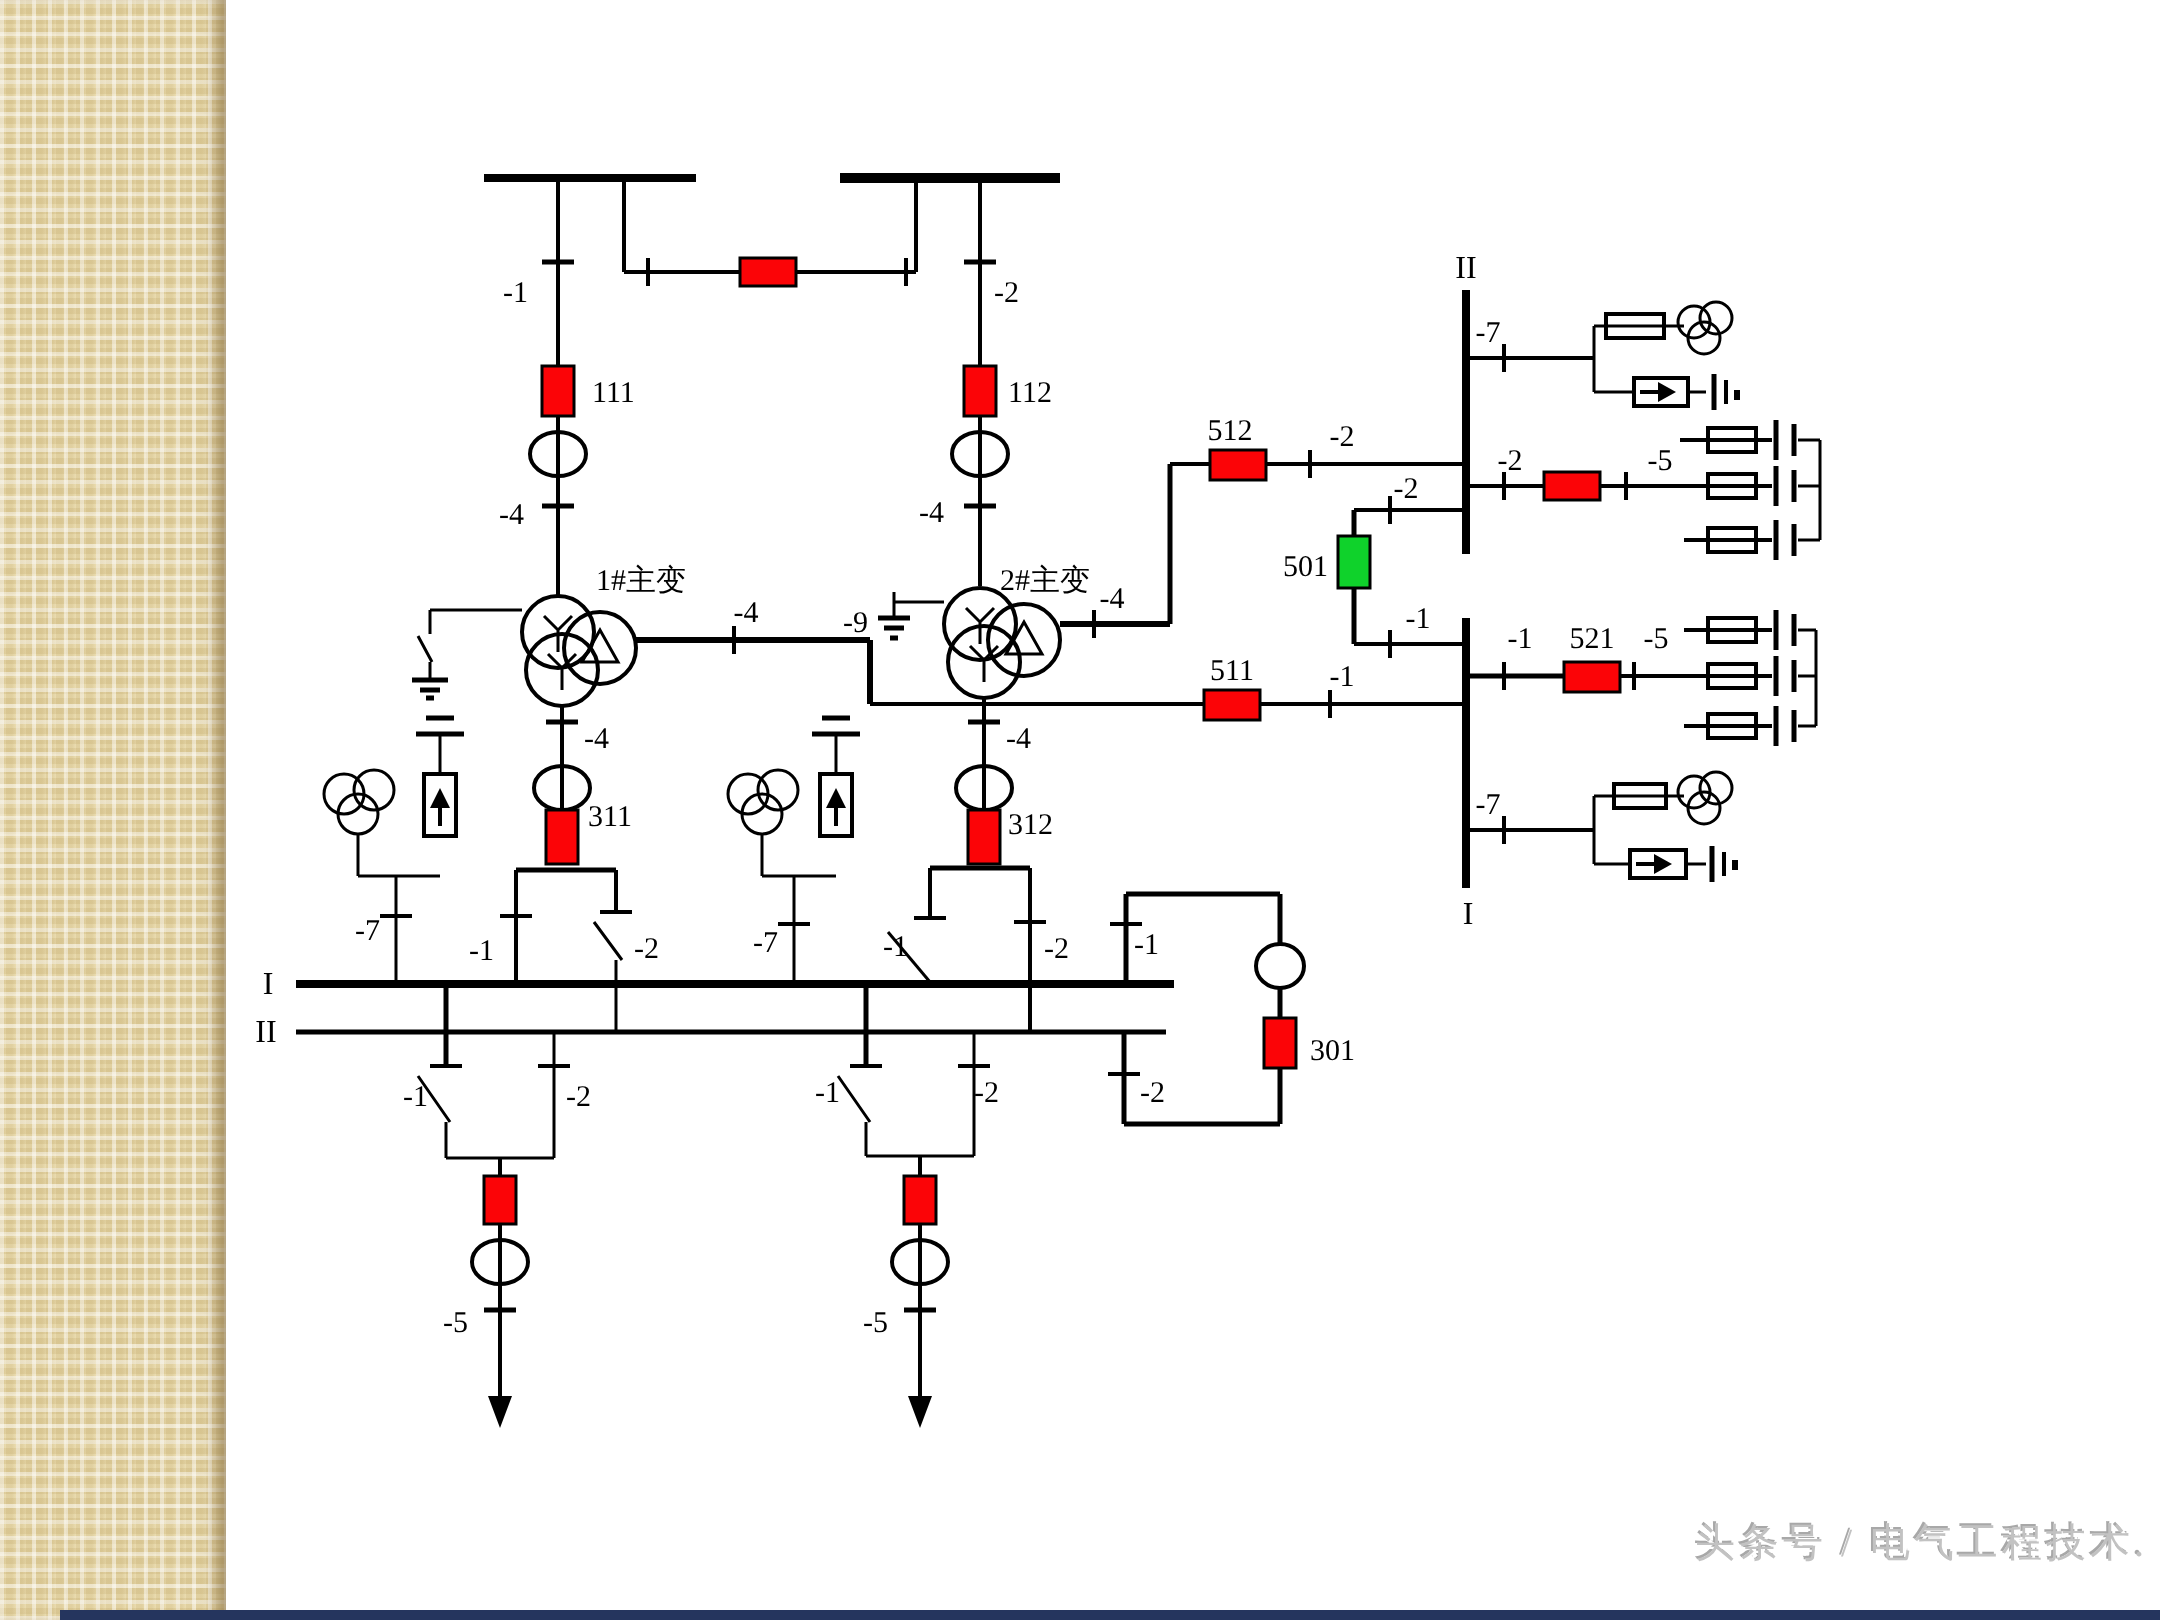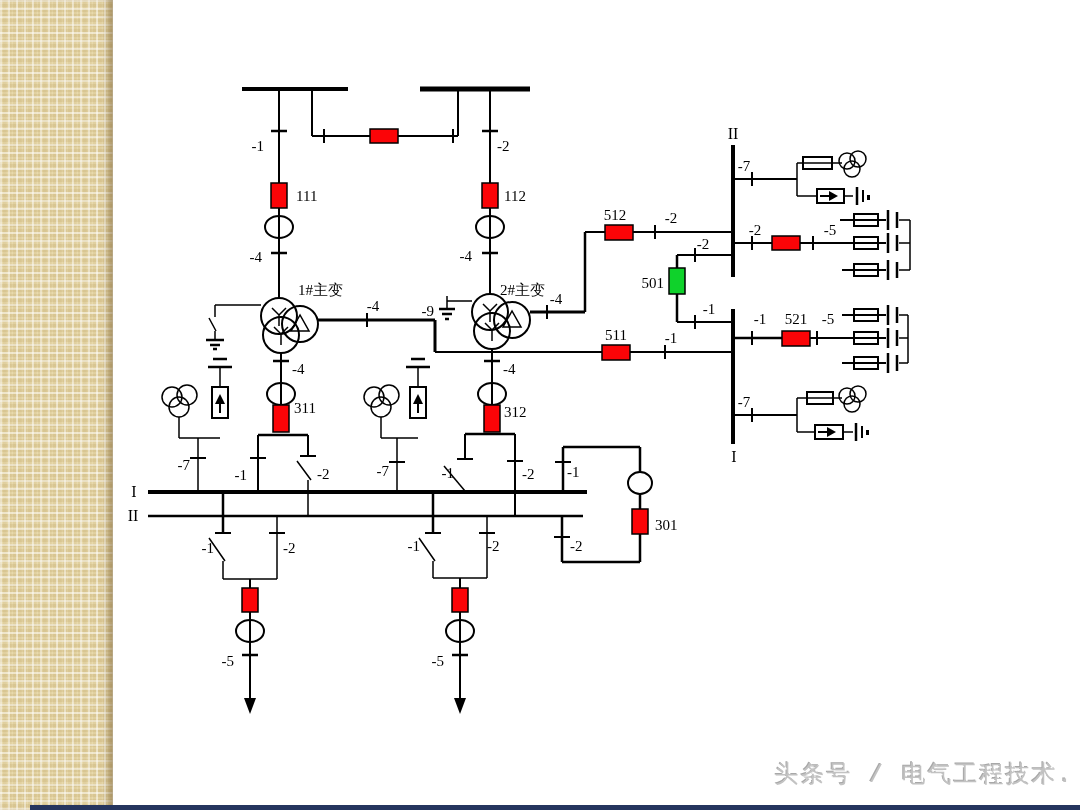--- a/index.html
+++ b/index.html
@@ -16,24 +16,24 @@
       repeating-linear-gradient(0deg, rgba(175,145,75,.16) 3px 6px, rgba(0,0,0,0) 6px 8px),
       repeating-linear-gradient(90deg, rgba(175,145,75,.16) 3px 6px, rgba(0,0,0,0) 8px 8px);
     box-shadow: inset -9px 0 7px -4px rgba(125,100,55,.55);
   }
   .footer-bar{
     position:absolute;left:30px;right:0;bottom:0;height:5px;
     background:var(--footer_bar,#25355e);
   }
   .watermark{
     position:absolute;top:758px;right:6px;
-    font-size:24px;letter-spacing:2px;
+    font-size:20px;letter-spacing:2px;
     color:var(--watermark_gray,#c2c2c2);
     text-shadow:2px 2px 0 #ffffff, -1px -1px 0 #a8a8a8;
-    font-family:Liberation Mono, monospace;
+    font-family:Liberation Serif, serif;
     white-space:nowrap;
   }
   svg.diagram{position:absolute;left:0;top:0;}
   svg .ln{stroke:#000;fill:none;stroke-width:2;}
   svg .w15{stroke-width:1.5;} svg .w25{stroke-width:2.5;}
   svg .w3{stroke-width:3;} svg .w4{stroke-width:4;} svg .w5{stroke-width:5;}
   svg .brk{fill:var(--breaker_red,#fb0407);stroke:#000;stroke-width:1.5;}
   svg .brk-g{fill:var(--breaker_green,#0fd22b);stroke:#000;stroke-width:1.5;}
   svg .solid{fill:#000;stroke:none;}
   svg text.lbl{font-family:"Liberation Serif",serif;font-size:15px;fill:#000;stroke:none;}

